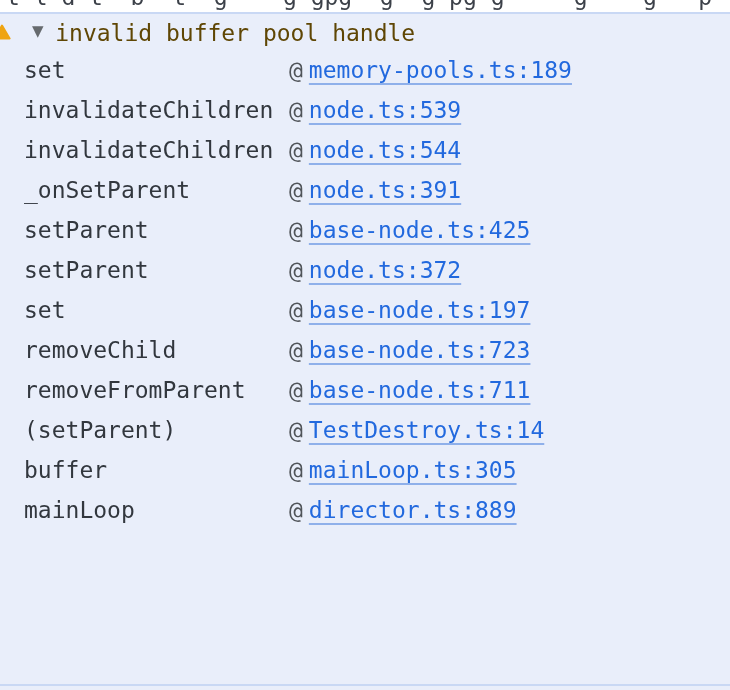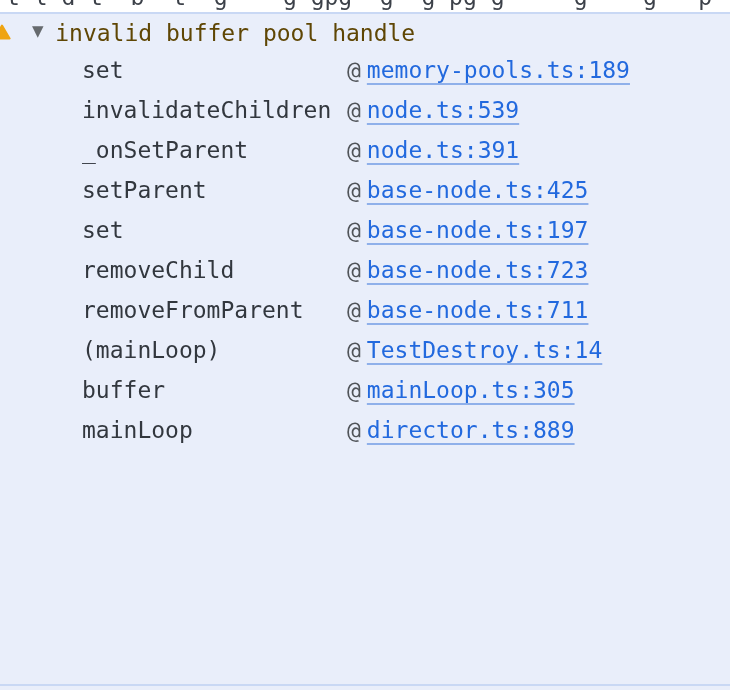--- a/index.html
+++ b/index.html
@@ -42,21 +42,21 @@
     transform:translateY(-2px);
     font-family:"DejaVu Sans","Liberation Sans",sans-serif;
   }
   .warn-text{
     font-size:23px;color:#5f4604;vertical-align:middle;
   }
 
   .stack{position:absolute;top:36px;left:0;width:730px;}
   .frame-row{
     height:40px;line-height:40px;white-space:nowrap;
-    padding-left:55px;box-sizing:border-box;font-size:23px;margin-left:27px;
+    padding-left:24px;box-sizing:border-box;font-size:23px;
   }
   .fn{
     display:inline-block;width:265px;color:#32373e;vertical-align:top;
   }
   .at{color:#505459;}
   .loc{
     color:#2269de;margin-left:6px;cursor:pointer;
     text-decoration:underline;
     text-decoration-color:#8fb0ea;
     text-decoration-thickness:2px;
@@ -85,44 +85,50 @@
     <div class="stack" id="stack">
   <div class="frame-row">
     <span class="fn">set</span><span class="at">@</span><a class="loc">memory-pools.ts:189</a>
   </div>
 
 
   <div class="frame-row">
     <span class="fn">invalidateChildren</span><span class="at">@</span><a class="loc">node.ts:539</a>
   </div>
 
+  <div class="frame-row">
+    <span class="fn">invalidateChildren</span><span class="at">@</span><a class="loc">node.ts:544</a>
+  </div>
 
   <div class="frame-row">
     <span class="fn">_onSetParent</span><span class="at">@</span><a class="loc">node.ts:391</a>
   </div>
 
   <div class="frame-row">
     <span class="fn">setParent</span><span class="at">@</span><a class="loc">base-node.ts:425</a>
   </div>
 
+  <div class="frame-row">
+    <span class="fn">setParent</span><span class="at">@</span><a class="loc">node.ts:372</a>
+  </div>
 
   <div class="frame-row">
     <span class="fn">set</span><span class="at">@</span><a class="loc">base-node.ts:197</a>
   </div>
 
   <div class="frame-row">
     <span class="fn">removeChild</span><span class="at">@</span><a class="loc">base-node.ts:723</a>
   </div>
 
   <div class="frame-row">
     <span class="fn">removeFromParent</span><span class="at">@</span><a class="loc">base-node.ts:711</a>
   </div>
 
   <div class="frame-row">
-    <span class="fn">(mainLoop)</span><span class="at">@</span><a class="loc">TestDestroy.ts:14</a>
+    <span class="fn">(setParent)</span><span class="at">@</span><a class="loc">TestDestroy.ts:14</a>
   </div>
 
   <div class="frame-row">
     <span class="fn">buffer</span><span class="at">@</span><a class="loc">mainLoop.ts:305</a>
   </div>
 
 
 
   <div class="frame-row">
     <span class="fn">mainLoop</span><span class="at">@</span><a class="loc">director.ts:889</a>

